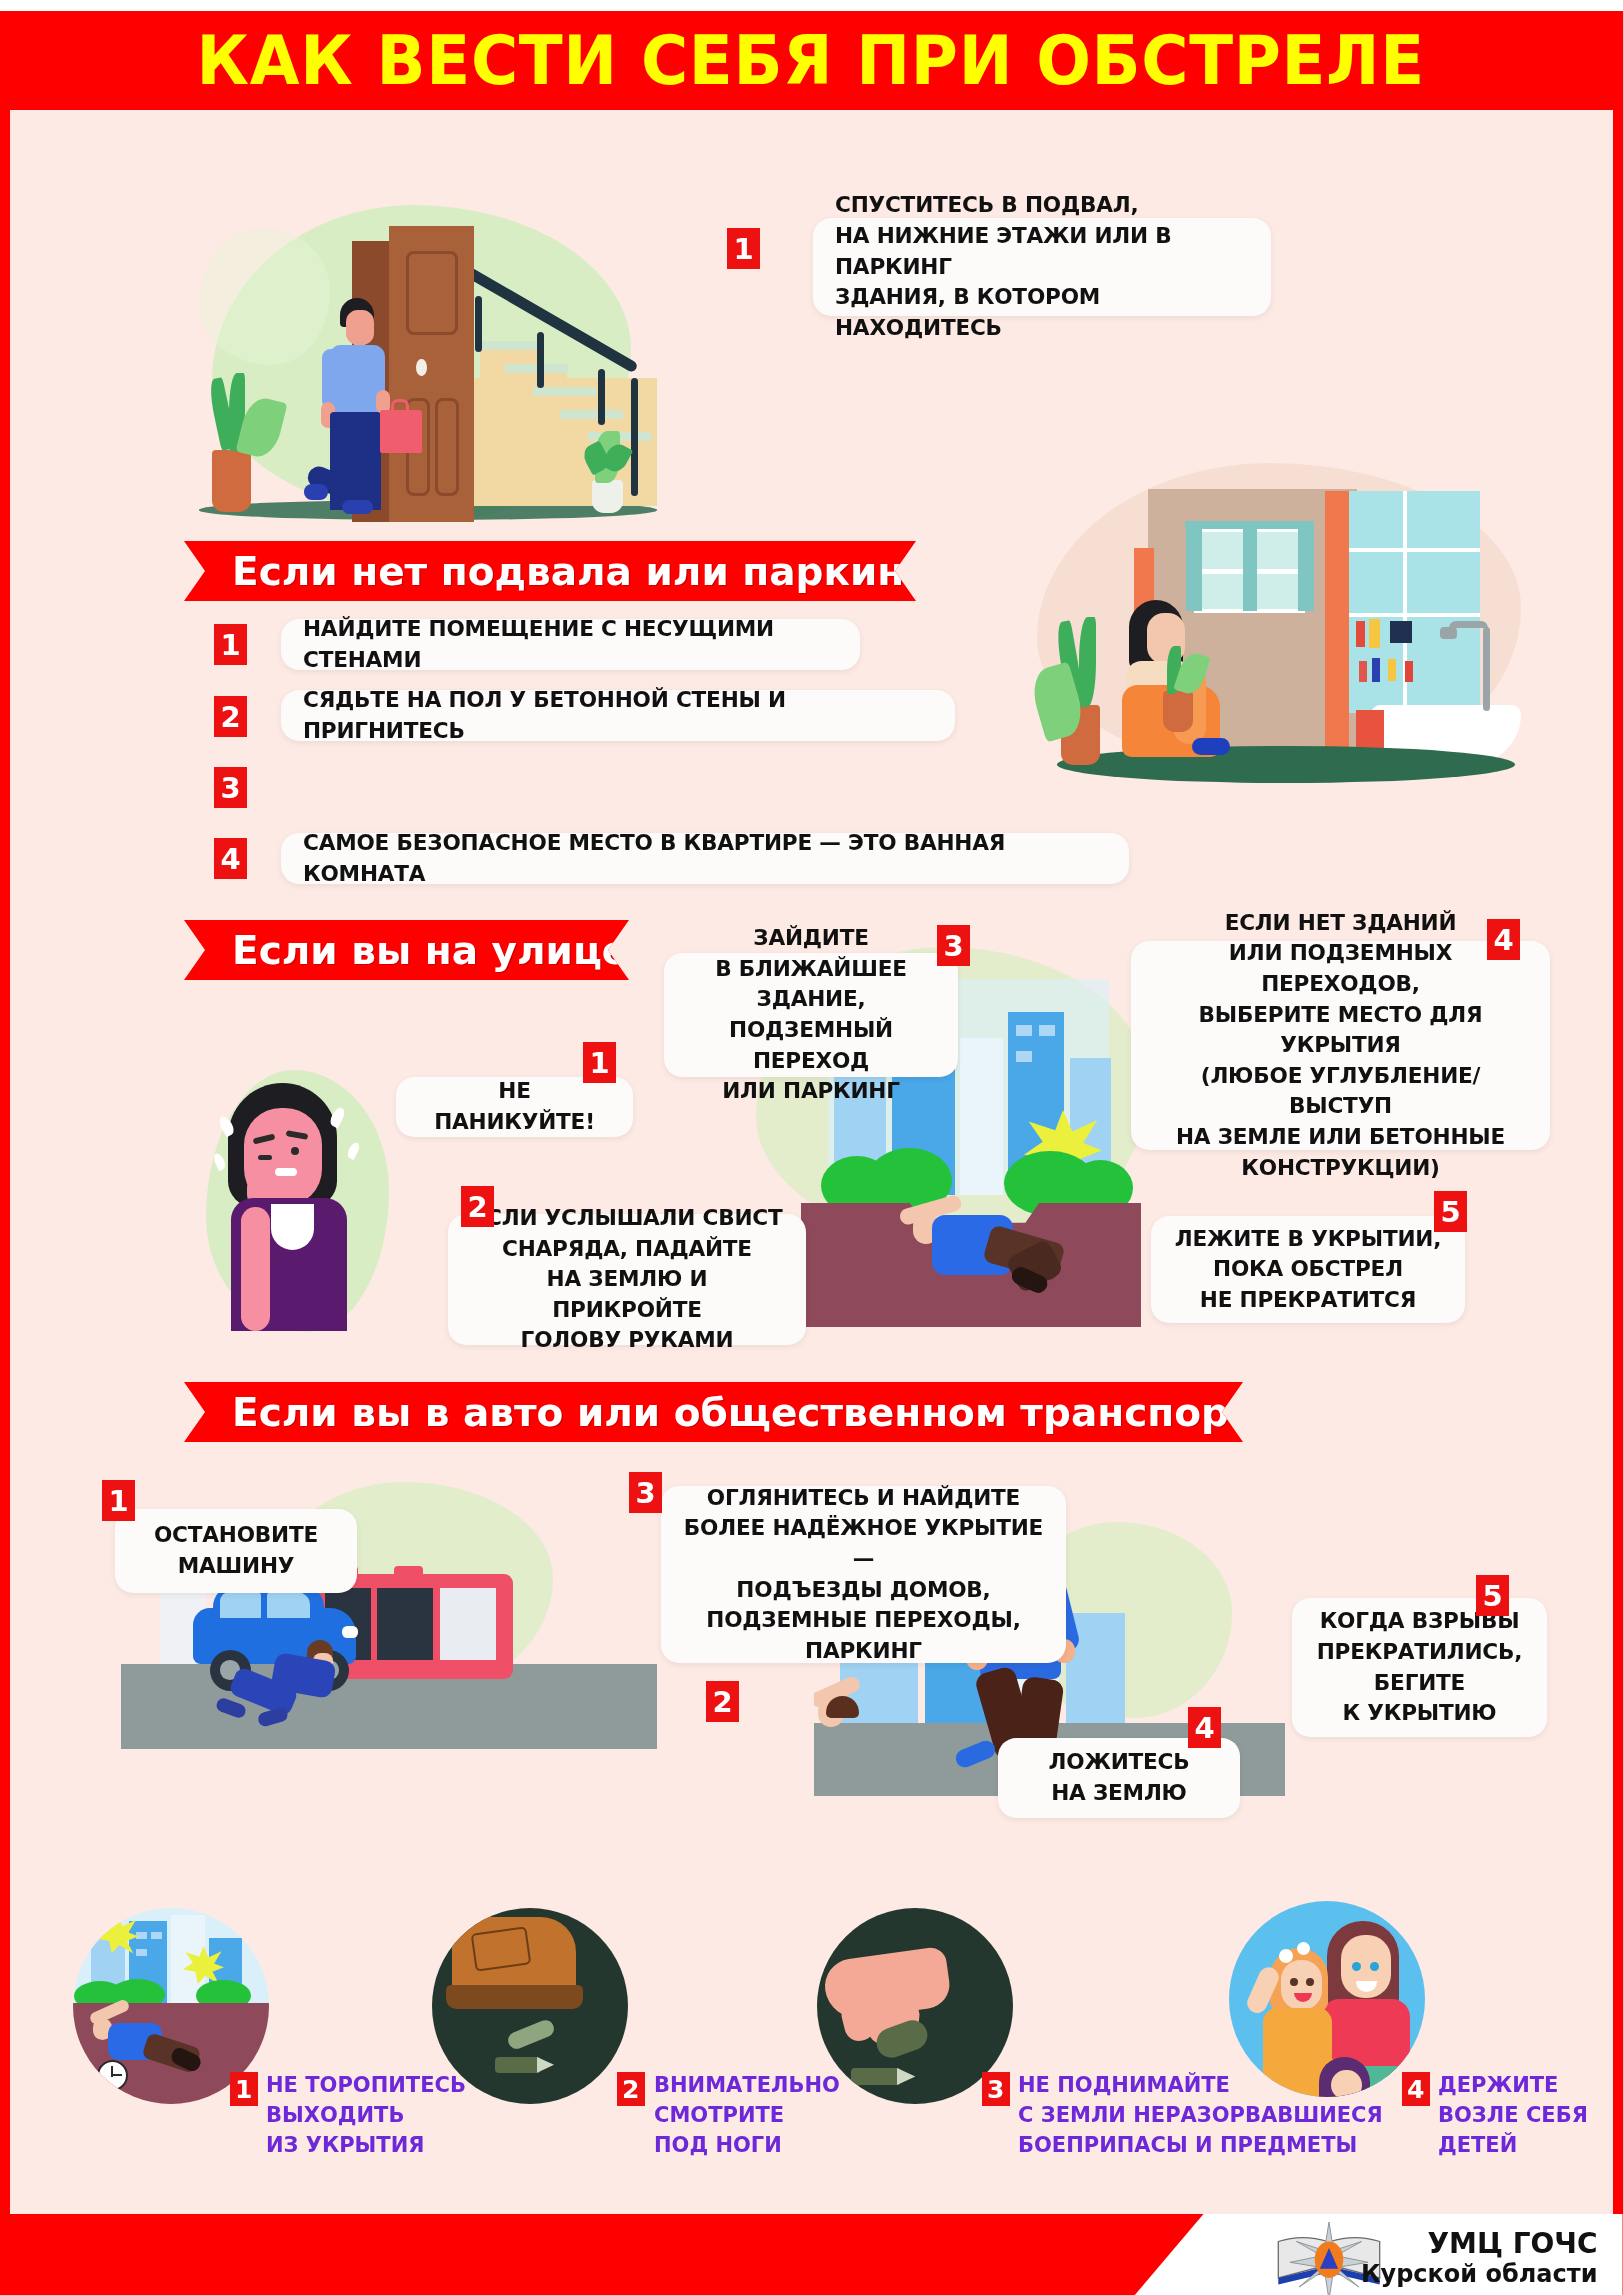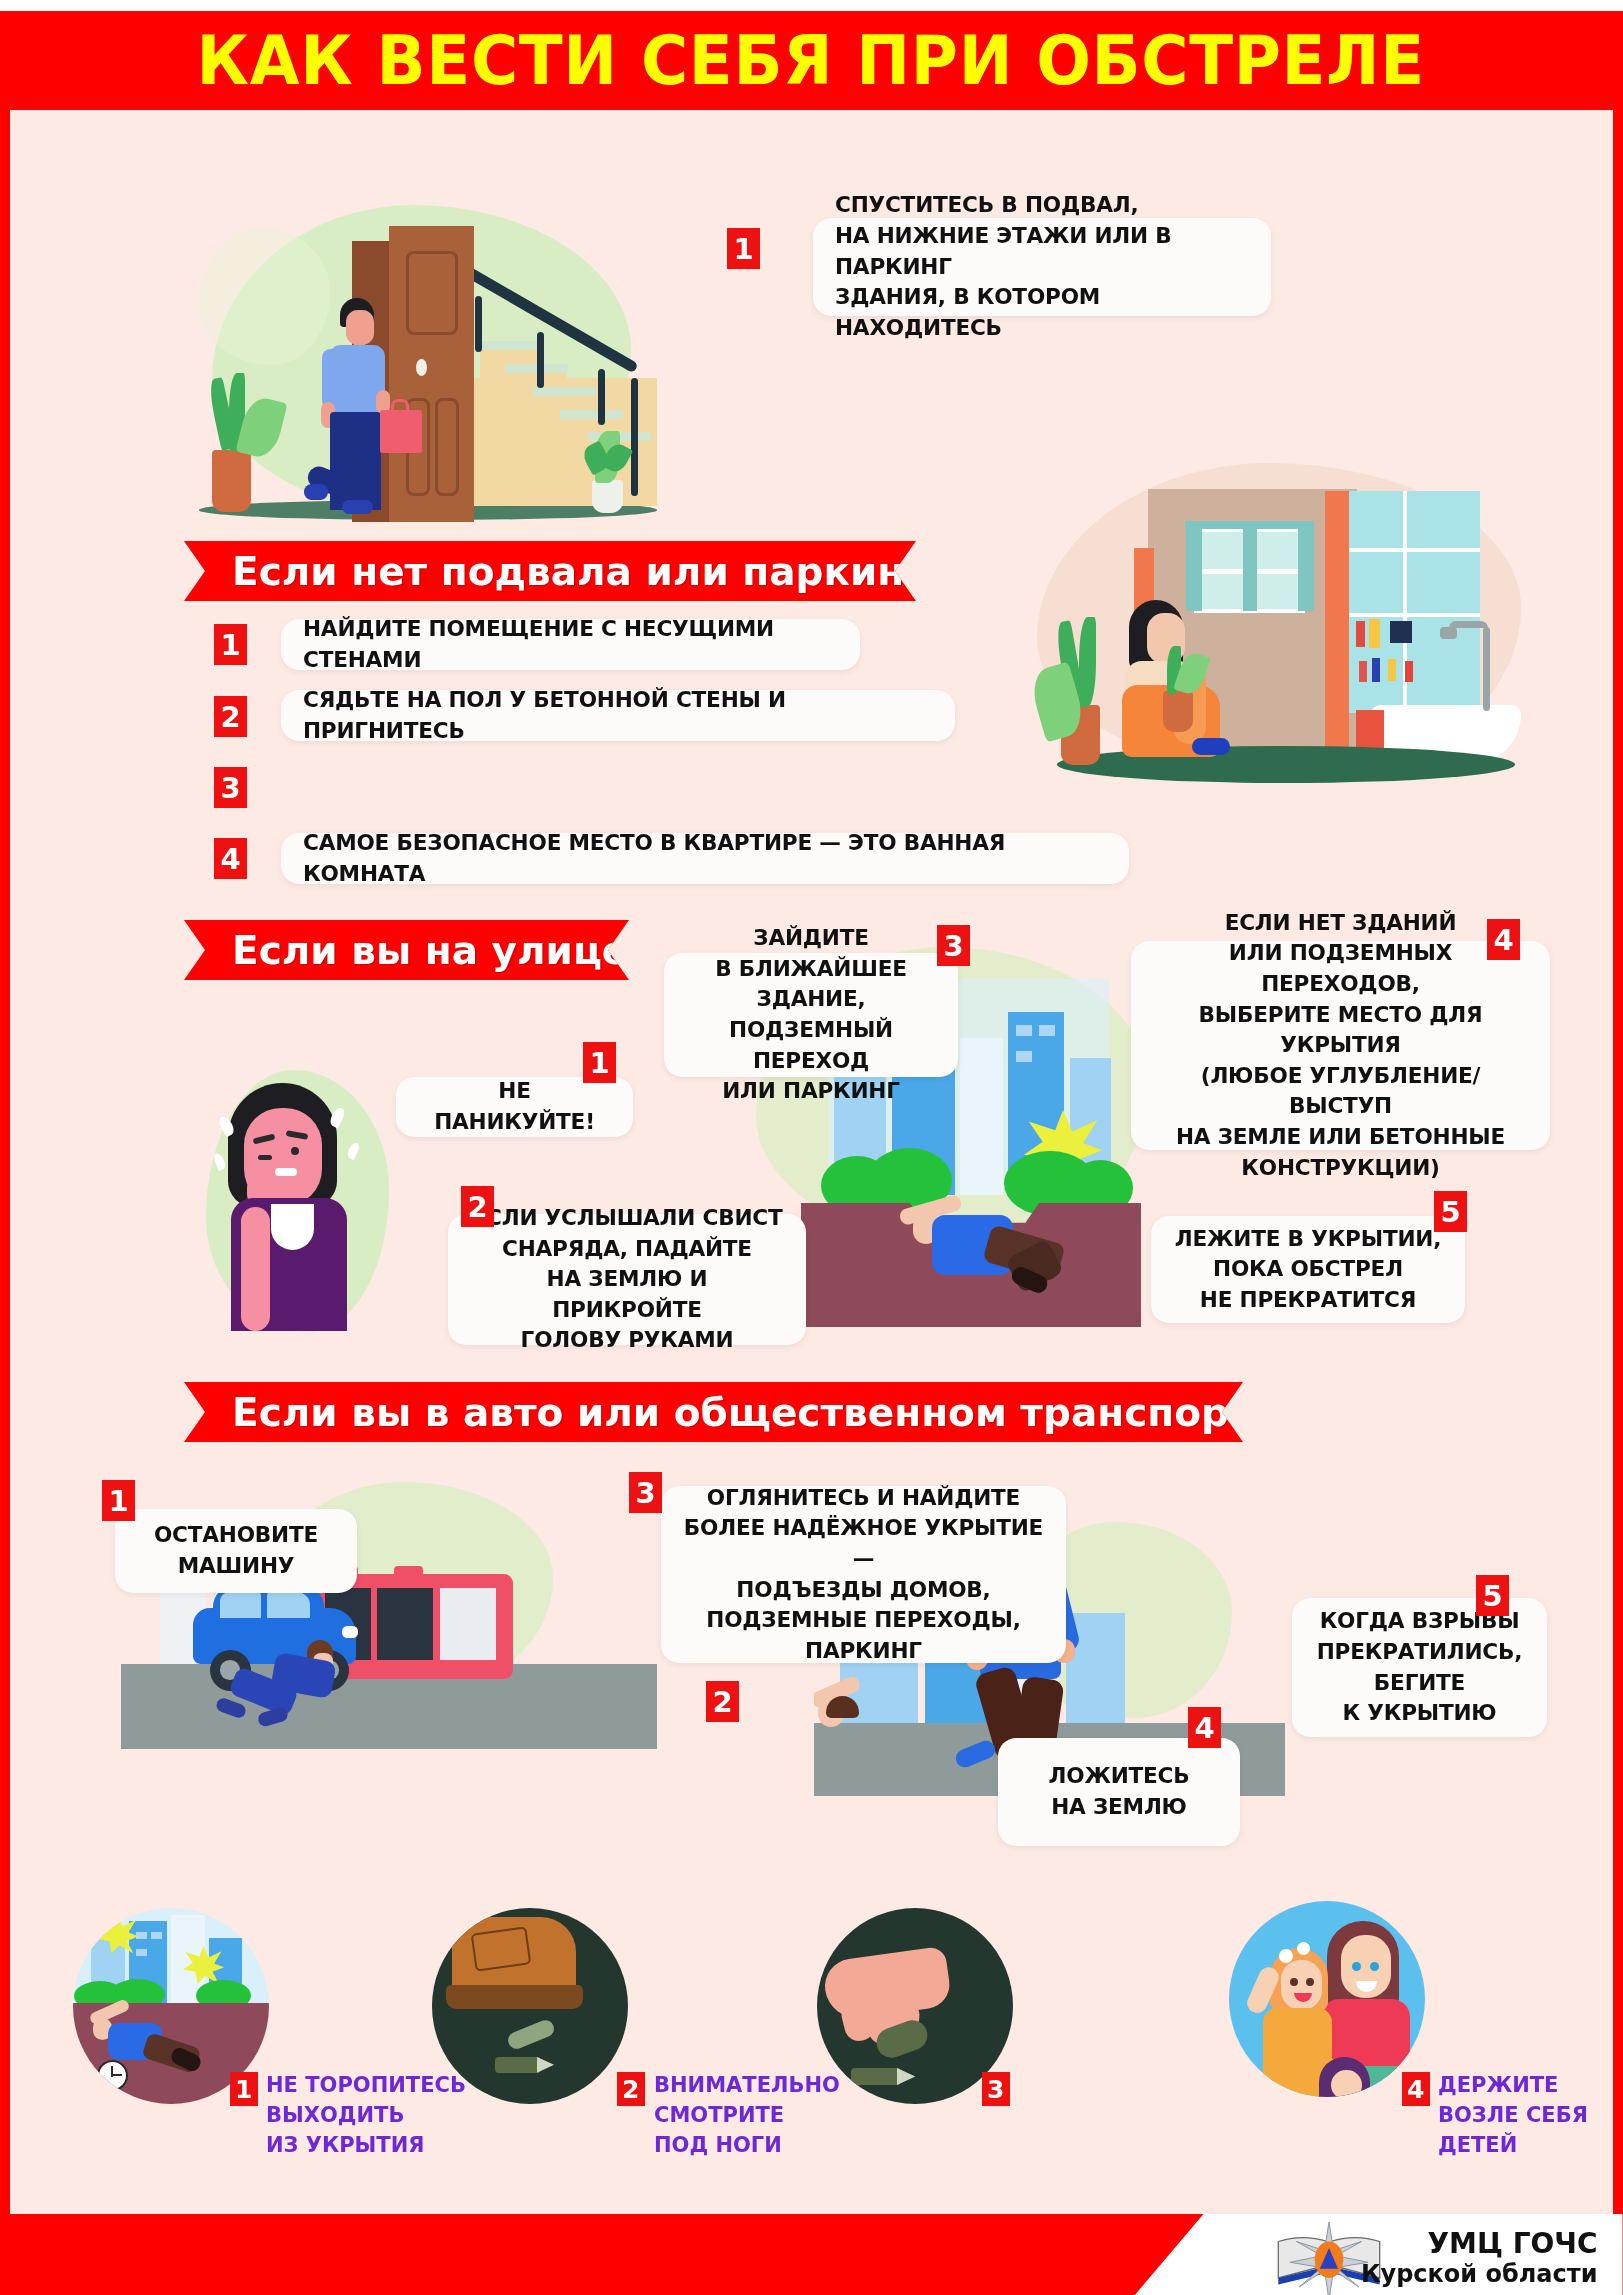--- a/index.html
+++ b/index.html
@@ -487,21 +487,21 @@
     <div style="position:absolute; left:218px; top:258px; width:41px; height:18.3px; background:#2a6ae0; border-radius:9.2px;"></div>
 
     <div class="sk" style="left:3.9px; top:184px; width:26px; height:27.5px; background:#f2c7ad; border-radius:13px;"></div>
     <div class="sk" style="left:-3.9px; top:169px; width:51px; height:15.7px; background:#f2c7ad; border-radius:7.8px; transform:rotate(-24deg);"></div>
     <div class="hair" style="left:11.8px; top:181px; width:33px; height:22px; background:#5b2f1e; border-radius:17px 17px 5.2px 5.2px;"></div>
   </div>
 
   <div class="num" style="left:696px; top:1670px;">2</div>
 
   <div class="num" style="left:1178px; top:1696px;">4</div>
-  <div class="bubble center" style="left:988px; top:1727px; width:242px; height:108px;">
+  <div class="bubble center" style="left:988px; top:1727px; width:242px; height:80px;">
     <p style="white-space:pre-line;">ЛОЖИТЕСЬ
 НА ЗЕМЛЮ</p>
   </div>
 
   <div class="num" style="left:1466px; top:1564px;">5</div>
   <div class="bubble center" style="left:1282px; top:1587px; width:255px; height:139px;">
     <p style="white-space:pre-line;">КОГДА ВЗРЫВЫ
 ПРЕКРАТИЛИСЬ,
 БЕГИТЕ
 К УКРЫТИЮ</p>
@@ -586,20 +586,25 @@
   </div>
 
   <div class="num sm" style="left:607px; top:2061px;">2</div>
   <div class="cap" style="left:644px; top:2059px;">
     <p style="white-space:pre-line;">ВНИМАТЕЛЬНО
 СМОТРИТЕ
 ПОД НОГИ</p>
   </div>
 
   <div class="num sm" style="left:972px; top:2061px;">3</div>
+  <div class="cap" style="left:1008px; top:2059px;">
+    <p style="white-space:pre-line;">НЕ ПОДНИМАЙТЕ
+С ЗЕМЛИ НЕРАЗОРВАВШИЕСЯ
+БОЕПРИПАСЫ И ПРЕДМЕТЫ</p>
+  </div>
 
   <div class="num sm" style="left:1392px; top:2061px;">4</div>
   <div class="cap" style="left:1428px; top:2059px;">
     <p style="white-space:pre-line;">ДЕРЖИТЕ
 ВОЗЛЕ СЕБЯ
 ДЕТЕЙ</p>
   </div>
 
   <div class="footer">
     <div class="footer-white"></div>

